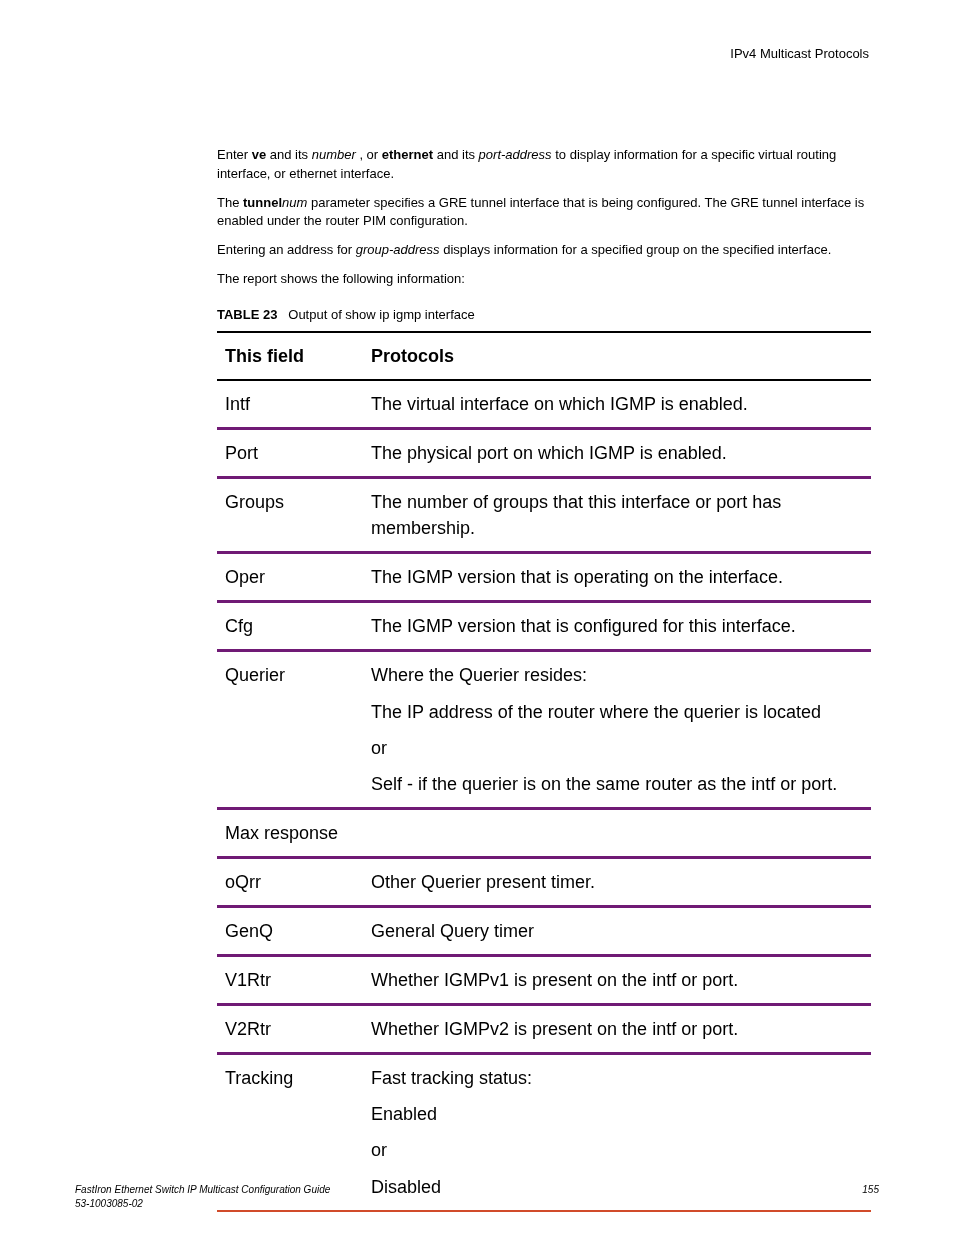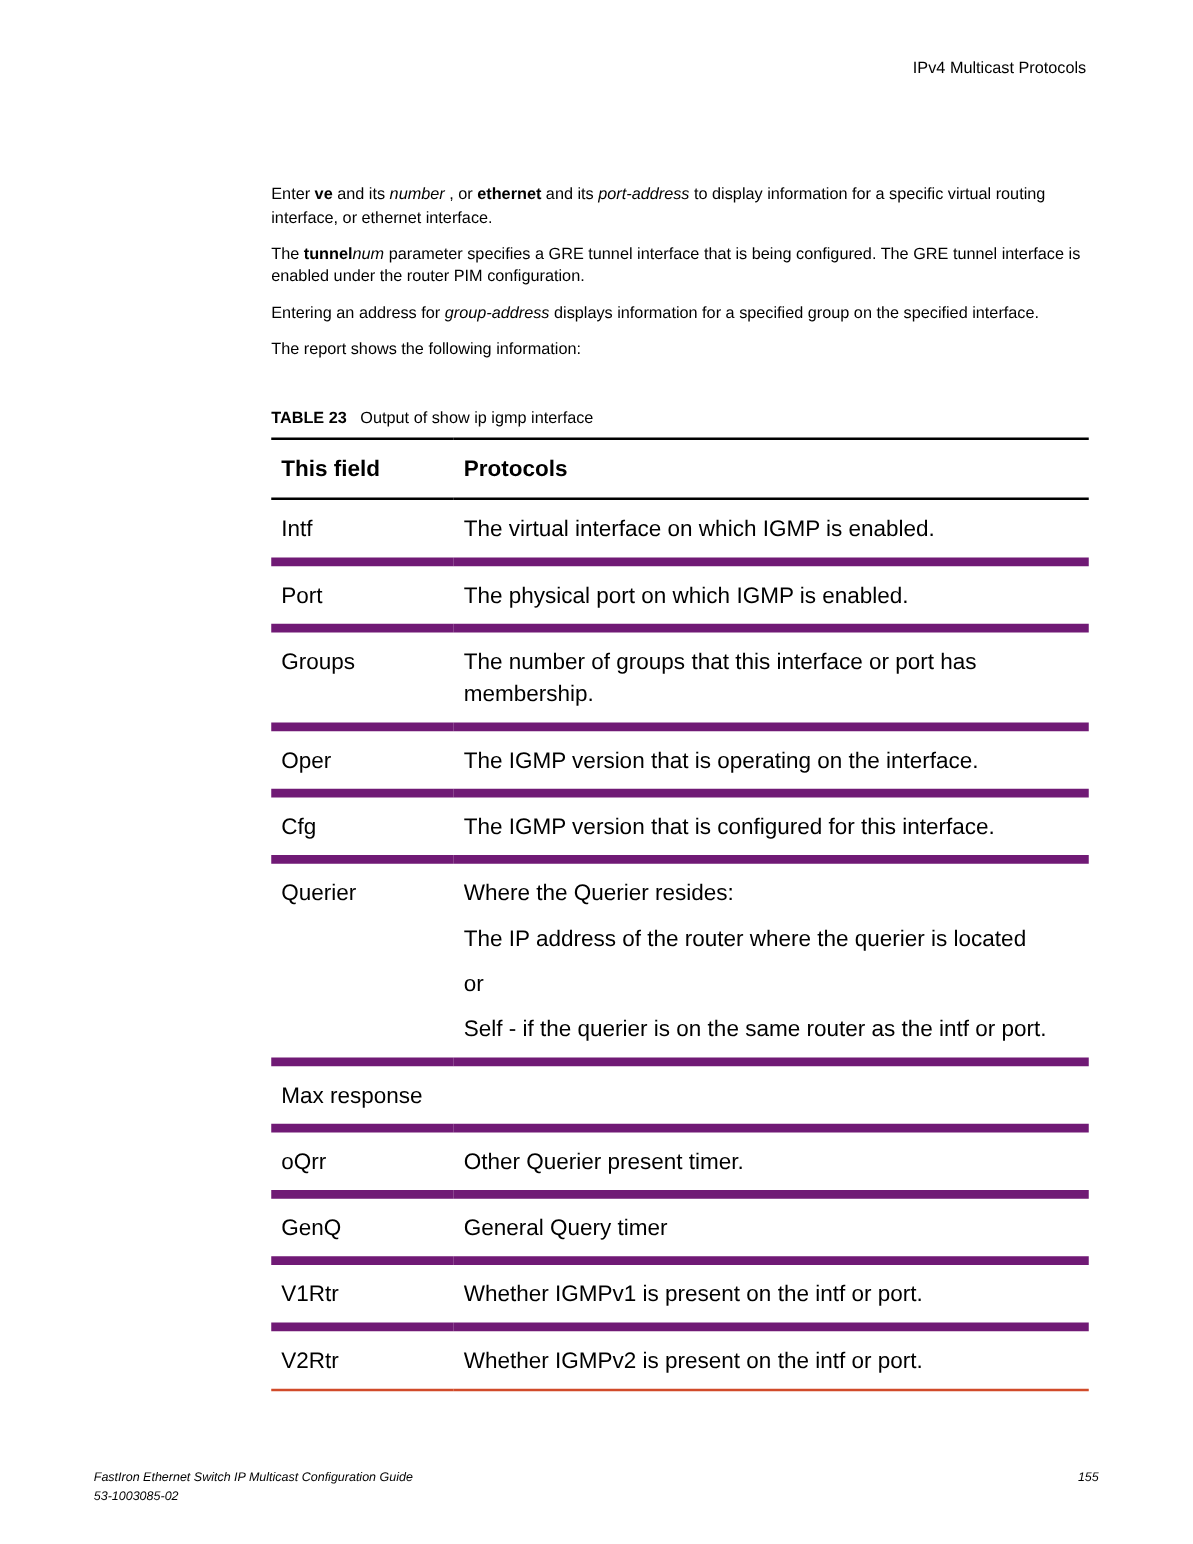--- a/index.html
+++ b/index.html
@@ -28,21 +28,21 @@
   .content {
     margin-left: 145px;
     margin-right: 8px;
   }
   .para {
     margin: 0 0 10px 0;
   }
   .bold { font-weight: bold; }
   .ital { font-style: italic; }
   .table-caption {
-    margin-top: 36px;
+    margin-top: 17px;
     margin-bottom: 0;
   }
   table.tab23 {
     width: 100%;
     border-collapse: collapse;
     margin-top: 6px;
   }
   table.tab23 th,
   table.tab23 td {
     text-align: left;
@@ -51,21 +51,21 @@
     font-size: 18px;
   }
   table.tab23 th {
     font-weight: bold;
   }
   table.tab23 thead tr {
     border-top: 2px solid #000;
     border-bottom: 2px solid #000;
   }
   table.tab23 tbody tr {
-    border-bottom: 7px solid #701a75;
+    border-bottom: 3px solid #701a75;
   }
   table.tab23 tbody tr:last-child {
     border-bottom: 2px solid #d14b2a;
   }
   .col-field { width: 130px; }
   .multi-line p {
     margin: 0 0 10px 0;
   }
   .multi-line p:last-child {
     margin-bottom: 0;
@@ -165,20 +165,31 @@
             <td>General Query timer</td>
           </tr>
           <tr>
             <td class="col-field">V1Rtr</td>
             <td>Whether IGMPv1 is present on the intf or port.</td>
           </tr>
           <tr>
             <td class="col-field">V2Rtr</td>
             <td>Whether IGMPv2 is present on the intf or port.</td>
           </tr>
+          <tr>
+            <td class="col-field">Tracking</td>
+            <td>
+              <div class="multi-line">
+                <p>Fast tracking status:</p>
+                <p>Enabled</p>
+                <p>or</p>
+                <p>Disabled</p>
+              </div>
+            </td>
+          </tr>
         </tbody>
     </table>
 
   </div>
 
   <div class="footer">
     <div class="left">
       <span>FastIron Ethernet Switch IP Multicast Configuration Guide</span><br>
       <span>53-1003085-02</span>
     </div>

